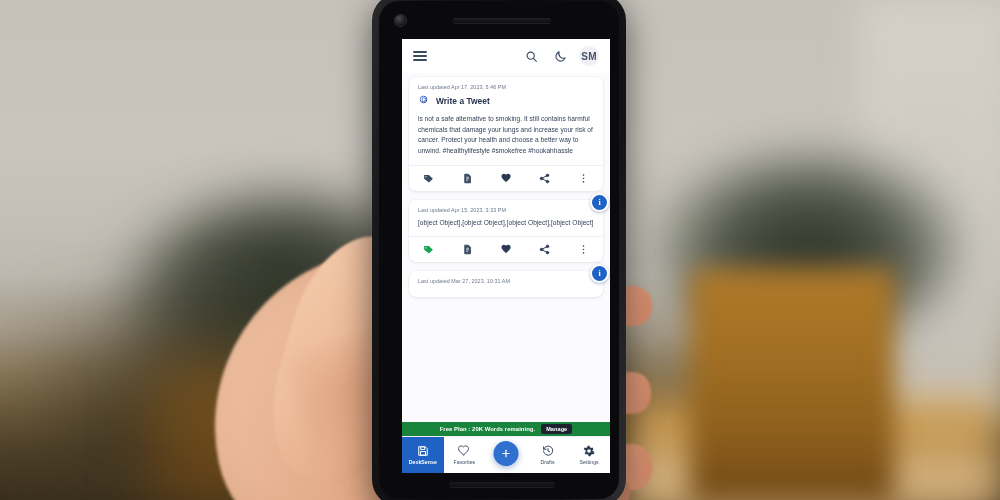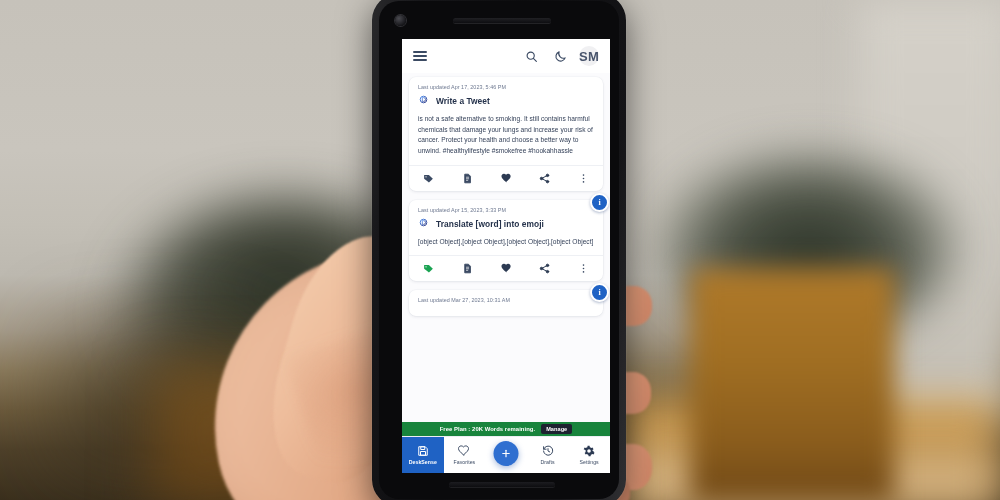--- a/index.html
+++ b/index.html
@@ -253,21 +253,21 @@
     height: 1.8px;
     background: #3b4a63;
     border-radius: 1px;
   }
   .avatar {
     width: 20px;
     height: 20px;
     border-radius: 50%;
     background: #f0f0f2;
     color: #47536b;
-    font-size: 13px;
+    font-size: 10px;
     font-weight: bold;
     display: flex;
     align-items: center;
     justify-content: center;
     margin-left: 9px;
     letter-spacing: 0.2px;
     cursor: pointer;
   }
 
   
@@ -530,31 +530,20 @@
               </span>
             </div>
           </div>
 
           <div class="card">
             <div class="badge-info">
               <span>i</span>
             </div>
             <div class="card-body">
               <div class="card-meta">Last updated Apr 15, 2023, 3:33 PM</div>
-              <div class="card-title-row">
-                <span class="brand-logo">
-                  <svg width="12" height="12" viewBox="0 0 24 24">
-                    <circle cx="11" cy="9" r="6.6" fill="none" stroke="url(#lg1)" stroke-width="1.9"></circle>
-                    <path d="M8.6 5.2h2.6a3.8 3.8 0 0 1 0 7.6H8.6z" fill="none" stroke="url(#lg1)" stroke-width="1.6"></path>
-                    <line x1="11" y1="15.6" x2="11" y2="21" stroke="url(#lg1)" stroke-width="1.9" stroke-linecap="round"></line>
-                    <line x1="7.6" y1="21" x2="14.4" y2="21" stroke="url(#lg1)" stroke-width="1.9" stroke-linecap="round"></line>
-                  </svg>
-                </span>
-                <span class="card-title">Translate [word] into emoji</span>
-              </div>
               <div class="card-text">[object Object],[object Object],[object Object],[object Object]</div>
             </div>
             <div class="card-actions">
               <span class="action">
                 <svg width="11" height="11" viewBox="0 0 24 24" fill="#1aa352">
                   <path d="M2.5 4.2h10.3l8.7 8.2-8.5 8.3-10.5-8.4z"></path>
                   <circle cx="6.6" cy="8.4" r="1.5" fill="#ffffff"></circle>
                 </svg>
               </span>
               <span class="action">

